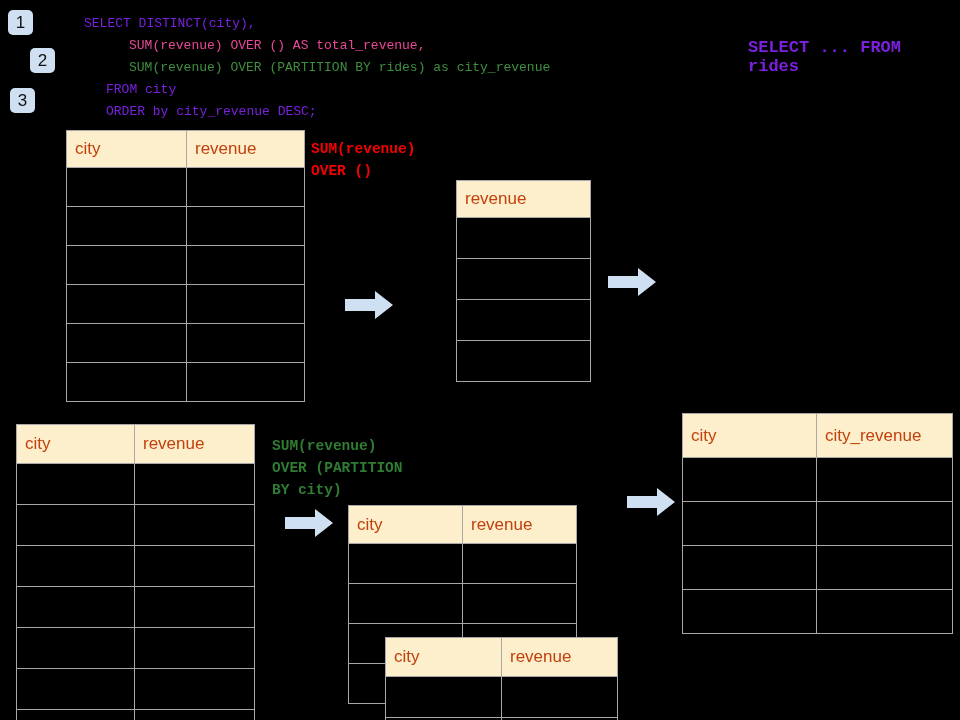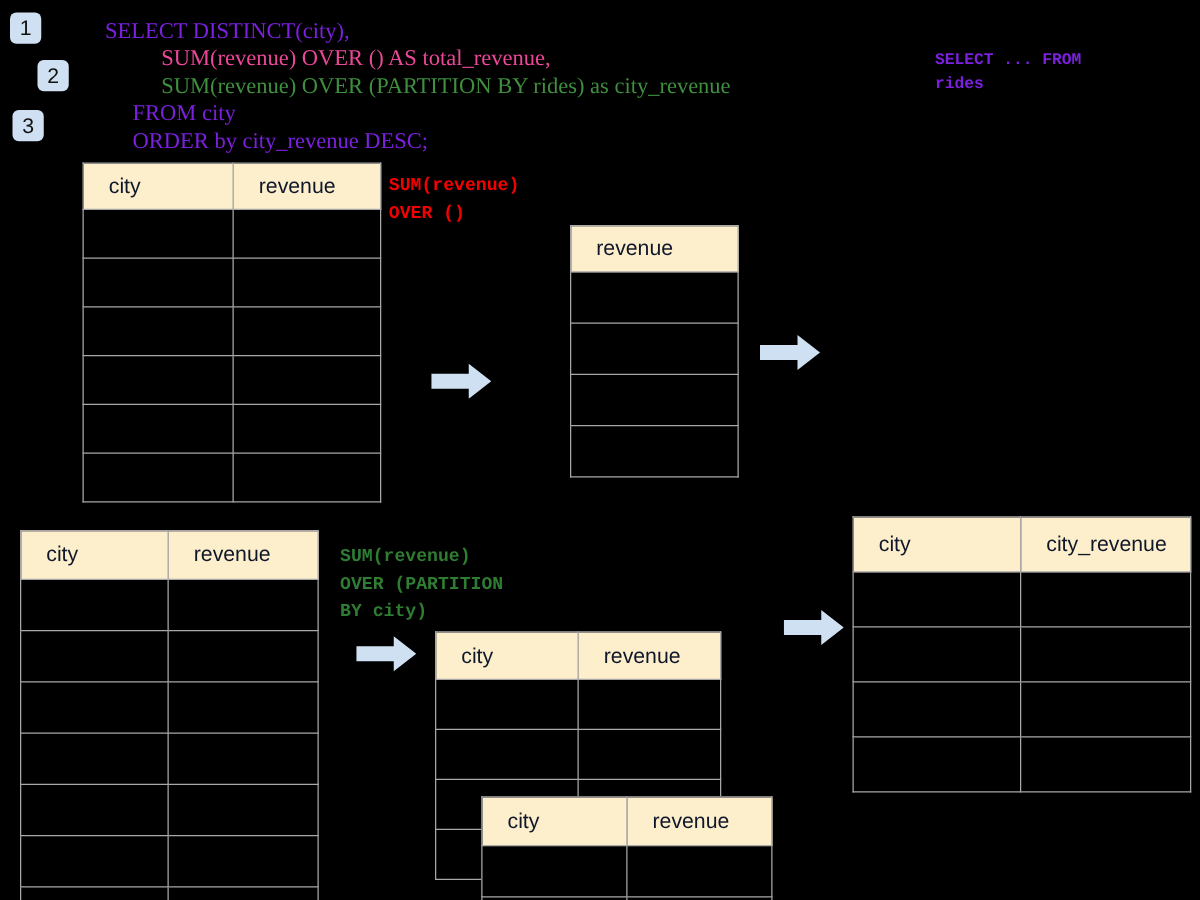--- a/index.html
+++ b/index.html
@@ -7,41 +7,41 @@
        font-family:"Liberation Sans",sans-serif;}
   #canvas{position:relative;width:960px;height:720px;background:#000;}
 
   
   .badge{position:absolute;background:#cfe0f2;color:#111;border-radius:5px;
          font-family:"Liberation Sans",sans-serif;font-size:17px;
          display:flex;align-items:center;justify-content:center;
          width:25px;height:25px;}
 
   
-  .code{position:absolute;font-family:Liberation Serif, serif;
-        font-size:18px;white-space:pre;letter-spacing:0px;line-height:22px;}
+  .code{position:absolute;font-family:Liberation Mono, monospace;
+        font-size:13px;white-space:pre;letter-spacing:0px;line-height:22px;}
   .c-purple{color:#7b20df;}
   .c-red{color:#ec4899;}
   .c-green{color:#3f8f3f;}
 
   .side-note{position:absolute;font-family:"Liberation Mono",monospace;
-             font-size:13px;line-height:19px;color:#7b20df;white-space:pre;font-weight:bold;}
+             font-size:17px;line-height:19px;color:#7b20df;white-space:pre;font-weight:bold;}
 
   
   .note{position:absolute;font-family:"Liberation Mono",monospace;
         font-size:14.5px;line-height:22px;white-space:pre;font-weight:bold;}
   .note.red{color:#f40000;}
   .note.green{color:#2f7d32;}
 
   
   .tbl{position:absolute;border-collapse:collapse;background:#000;
        table-layout:fixed;}
   .tbl th,.tbl td{border:1px solid #a8a8a8;box-sizing:border-box;}
-  .tbl th{background:#fdeecc;color:#0f172a;font-weight:normal;
-          font-size:17px;text-align:left;padding:6px 20px;
+  .tbl th{background:#fdeecc;color:#c2410c;font-weight:normal;
+          font-size:17px;text-align:left;padding:6px 8px;
           font-family:"Liberation Sans",sans-serif;}
   .tbl td{background:#000;padding:0;}
 
   
   .arrow{position:absolute;}
 </style>
 </head>
 <body>
 
 <div id="canvas">

